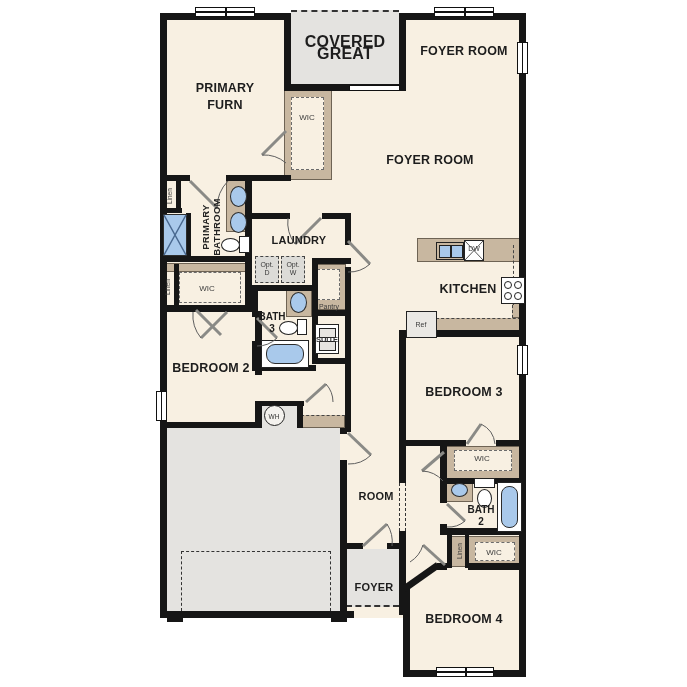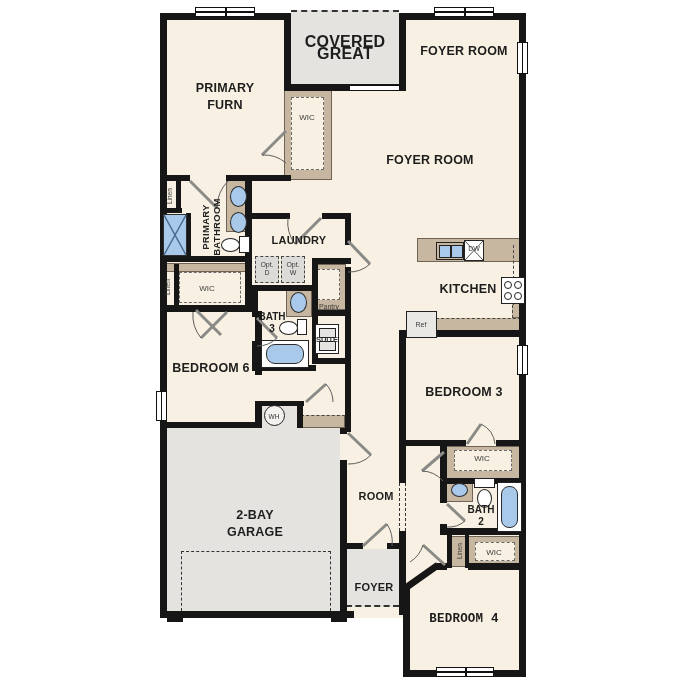--- a/index.html
+++ b/index.html
@@ -163,37 +163,33 @@
   <div class="lbl tiny" style="left:293px;top:269px;line-height:8px;">
     <span style="display:block;">Opt.</span>
       <span style="display:block;">W</span>
   </div>
   <div class="lbl tiny" style="left:329px;top:306px;">Pantry</div>
   <div class="lbl bath" style="left:272px;top:323px;">
     <span style="display:block;">BATH</span>
       <span style="display:block;">3</span>
   </div>
   <div class="lbl" style="left:327px;top:339px;font-size:7.5px;font-weight:bold;color:#333;">SUITE</div>
-  <div class="lbl big" style="left:211px;top:368px;">BEDROOM 6</div>
+  <div class="lbl big" style="left:211px;top:368px;">BEDROOM 2</div>
   <div class="lbl" style="left:274px;top:416px;font-size:6.5px;color:#333;z-index:11;">WH</div>
-  <div class="lbl big" style="left:255px;top:524px;line-height:17px;">
-    <span style="display:block;">2-BAY</span>
-      <span style="display:block;">GARAGE</span>
-  </div>
   <div class="lbl med" style="left:376px;top:496px;">ROOM</div>
   <div class="lbl med" style="left:374px;top:587px;">FOYER</div>
   <div class="lbl big" style="left:464px;top:392px;">BEDROOM 3</div>
   <div class="lbl sm" style="left:482px;top:458px;">WIC</div>
   <div class="lbl bath" style="left:481px;top:516px;">
     <span style="display:block;">BATH</span>
       <span style="display:block;">2</span>
   </div>
   <div class="lbl vert" style="left:459px;top:551px;font-size:6.5px;color:#3b3b3b;">Linen</div>
   <div class="lbl sm" style="left:494px;top:552px;">WIC</div>
-  <div class="lbl big" style="left:464px;top:619px;font-family:Liberation Mono, monospace;">BEDROOM 4</div>
+  <div class="lbl big" style="left:464px;top:619px;">BEDROOM 4</div>
   <div class="lbl tiny" style="left:421px;top:324px;">Ref</div>
   <div class="lbl tiny" style="left:474px;top:248px;z-index:11;">DW</div>
 
 <div class="wl" style="left: 160px; top: 13px; width: 131px; height: 7px;"></div>
     <div class="wl" style="left: 399px; top: 13px; width: 127px; height: 7px;"></div>
     <div class="wl" style="left: 160px; top: 13px; width: 7px; height: 605px;"></div>
     <div class="wl" style="left: 519px; top: 13px; width: 7px; height: 664px;"></div>
     <div class="wl" style="left: 160px; top: 611px; width: 194px; height: 7px;"></div>
     <div class="wl" style="left: 403px; top: 670px; width: 123px; height: 7px;"></div>
     <div class="wl" style="left: 403px; top: 586px; width: 7px; height: 91px;"></div>

